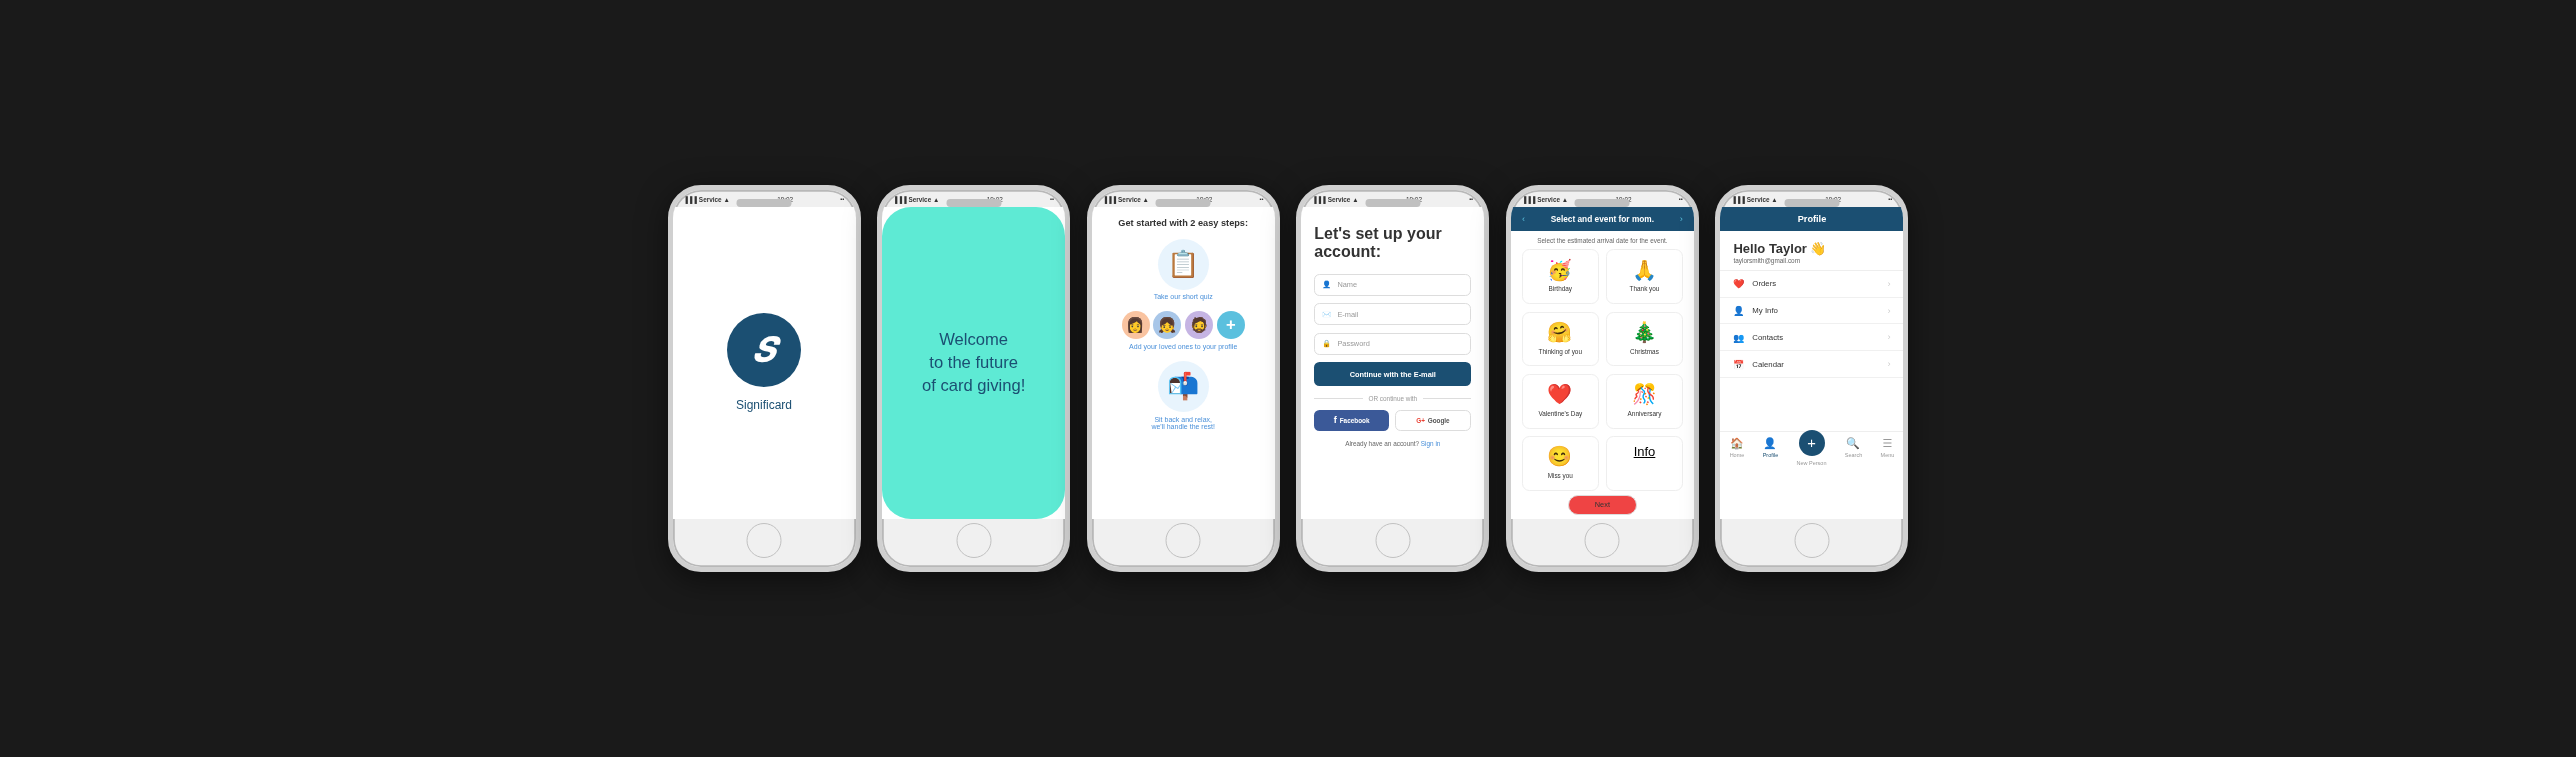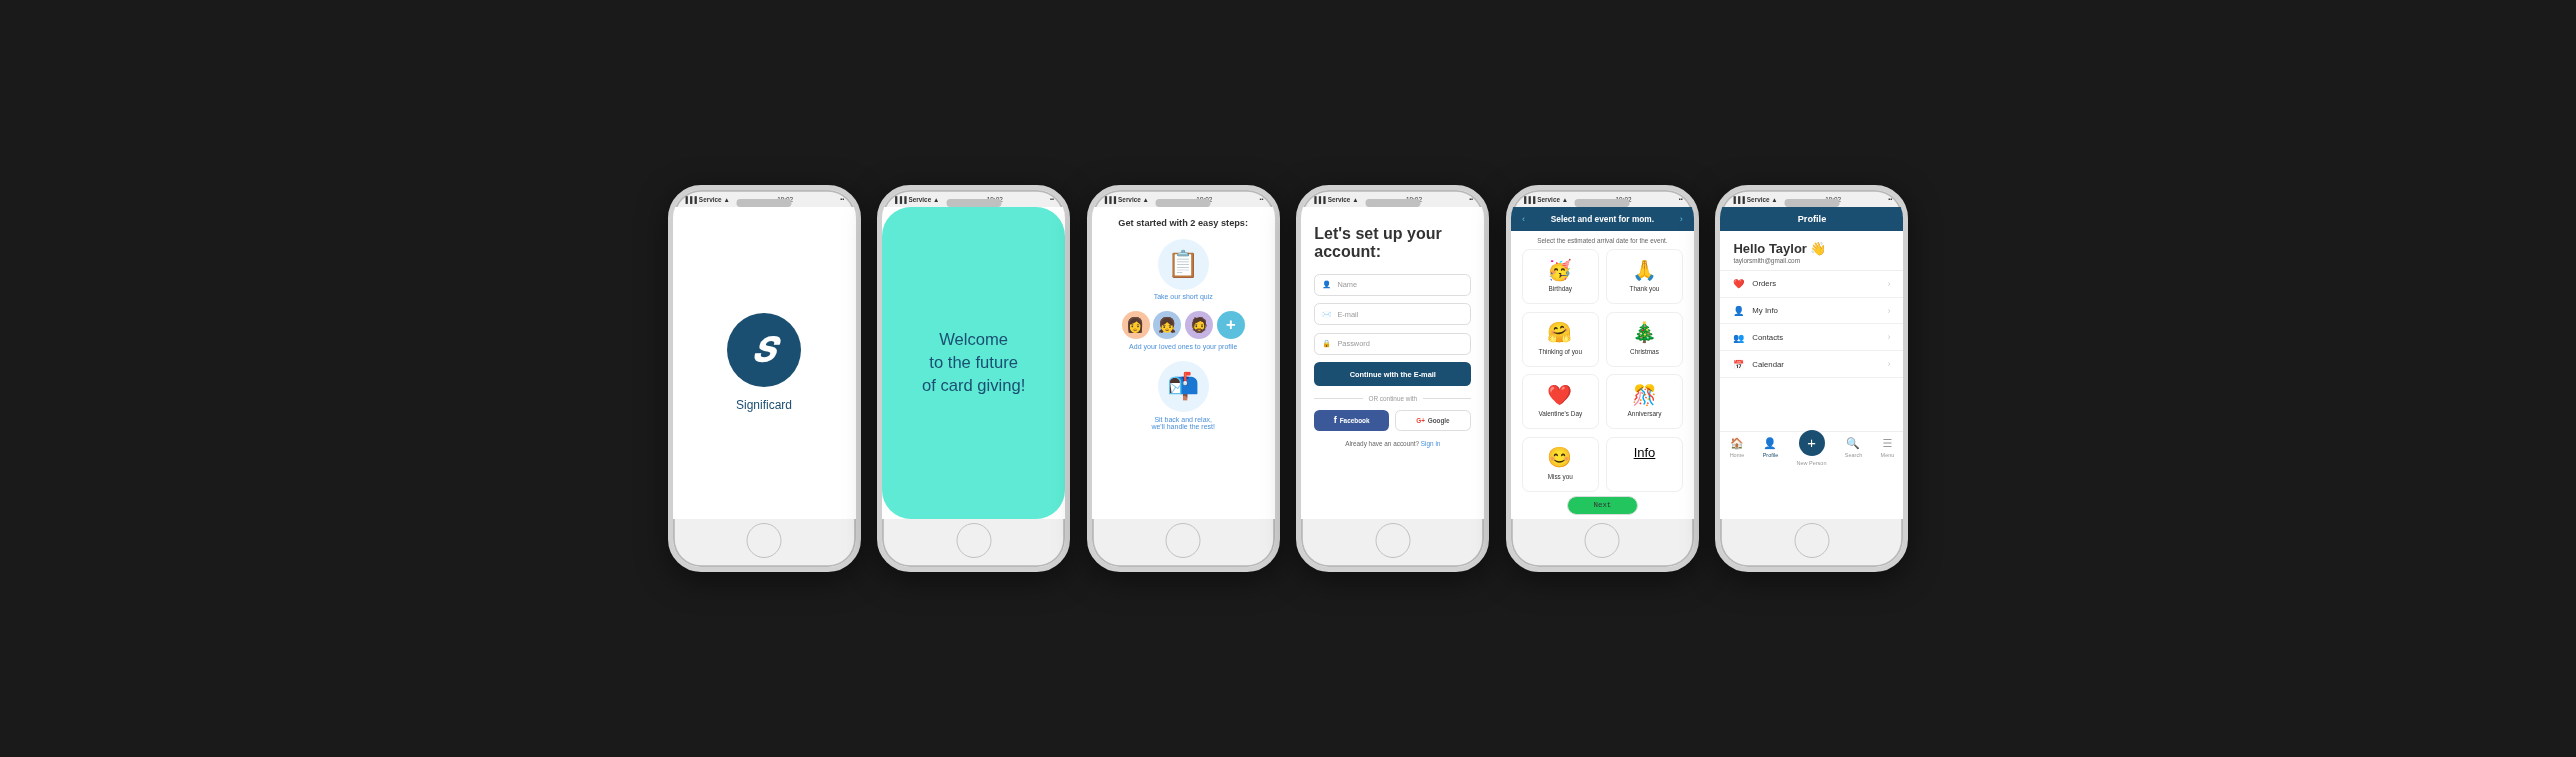--- a/index.html
+++ b/index.html
@@ -328,27 +328,26 @@
     .event-emoji { font-size: 20px; }
     .event-name {
       font-size: 6.4px;
       color: #333;
       text-align: center;
     }
     .next-btn {
       margin: 4px auto;
       display: block;
       border: 0.9px solid #ddd;
-      background: #22c55e;
+      background: #ef4444;
       border-radius: 14.7px;
       padding: 4.6px 26px;
       font-size: 7.4px;
       color: #333;
       cursor: pointer;
-      font-family: Liberation Mono, monospace;
     }
 
     
     .profile-screen {
       display: flex;
       flex-direction: column;
       height: 100%;
       background: white;
     }
     .profile-header {

